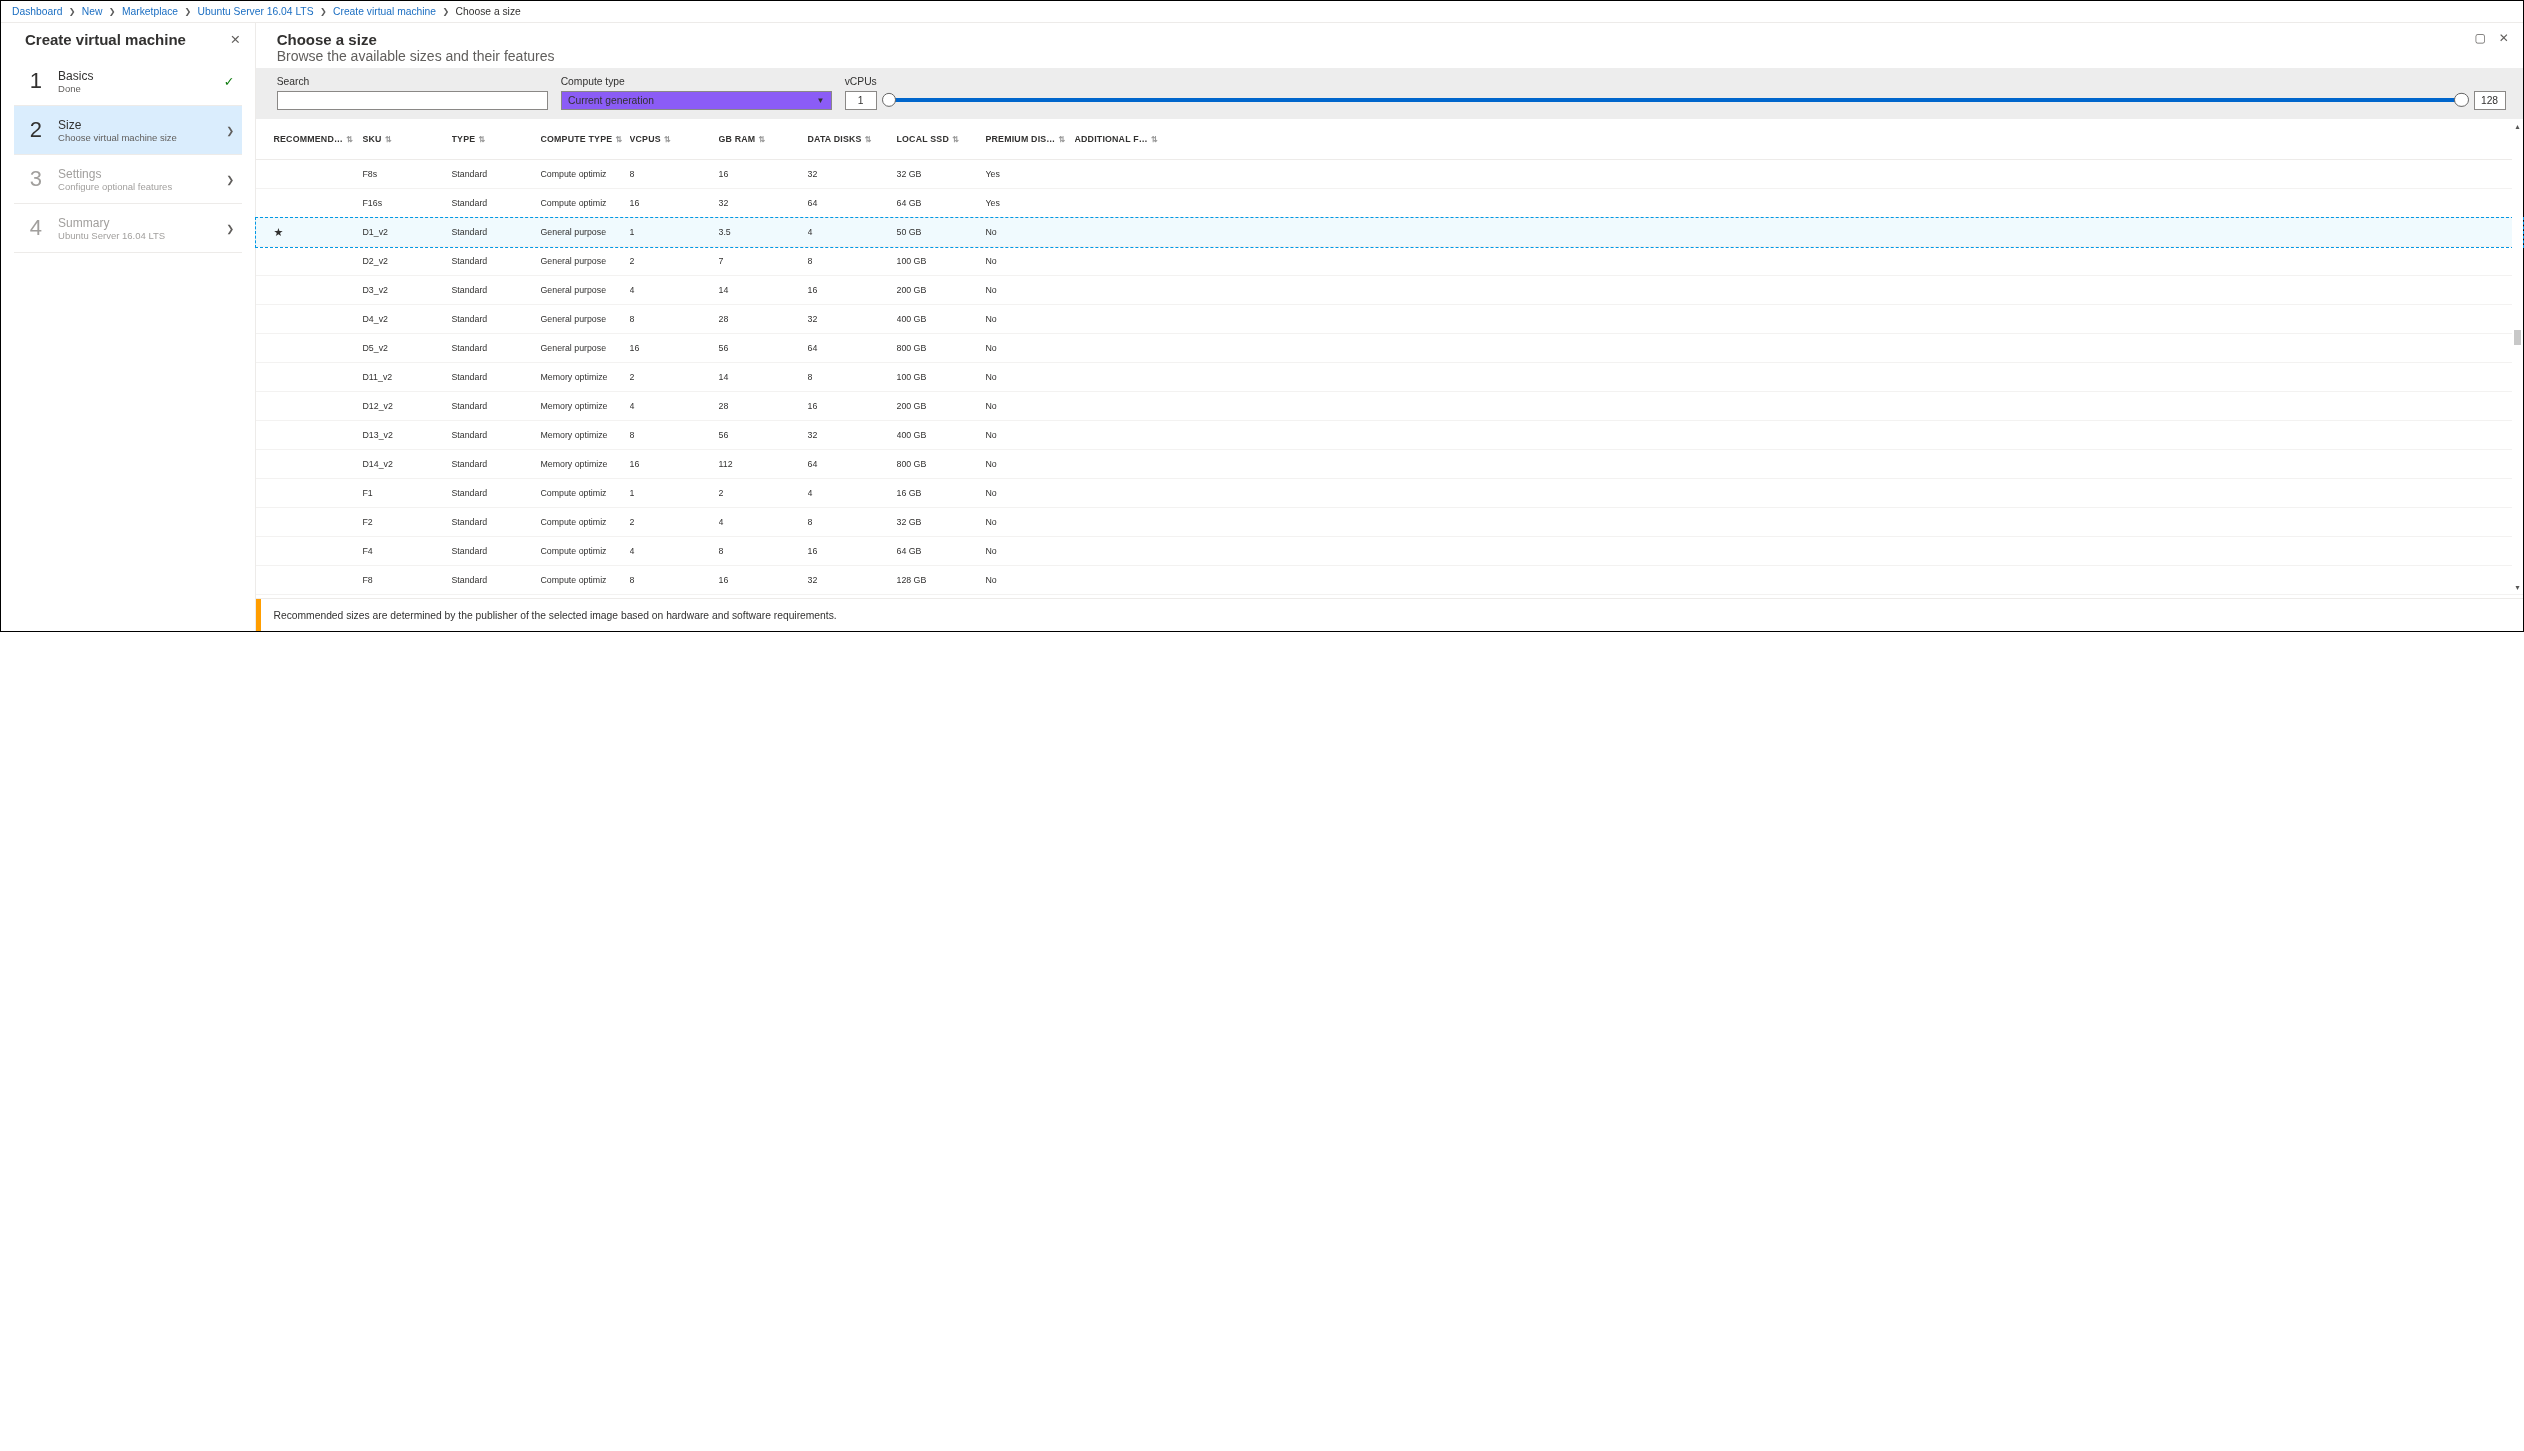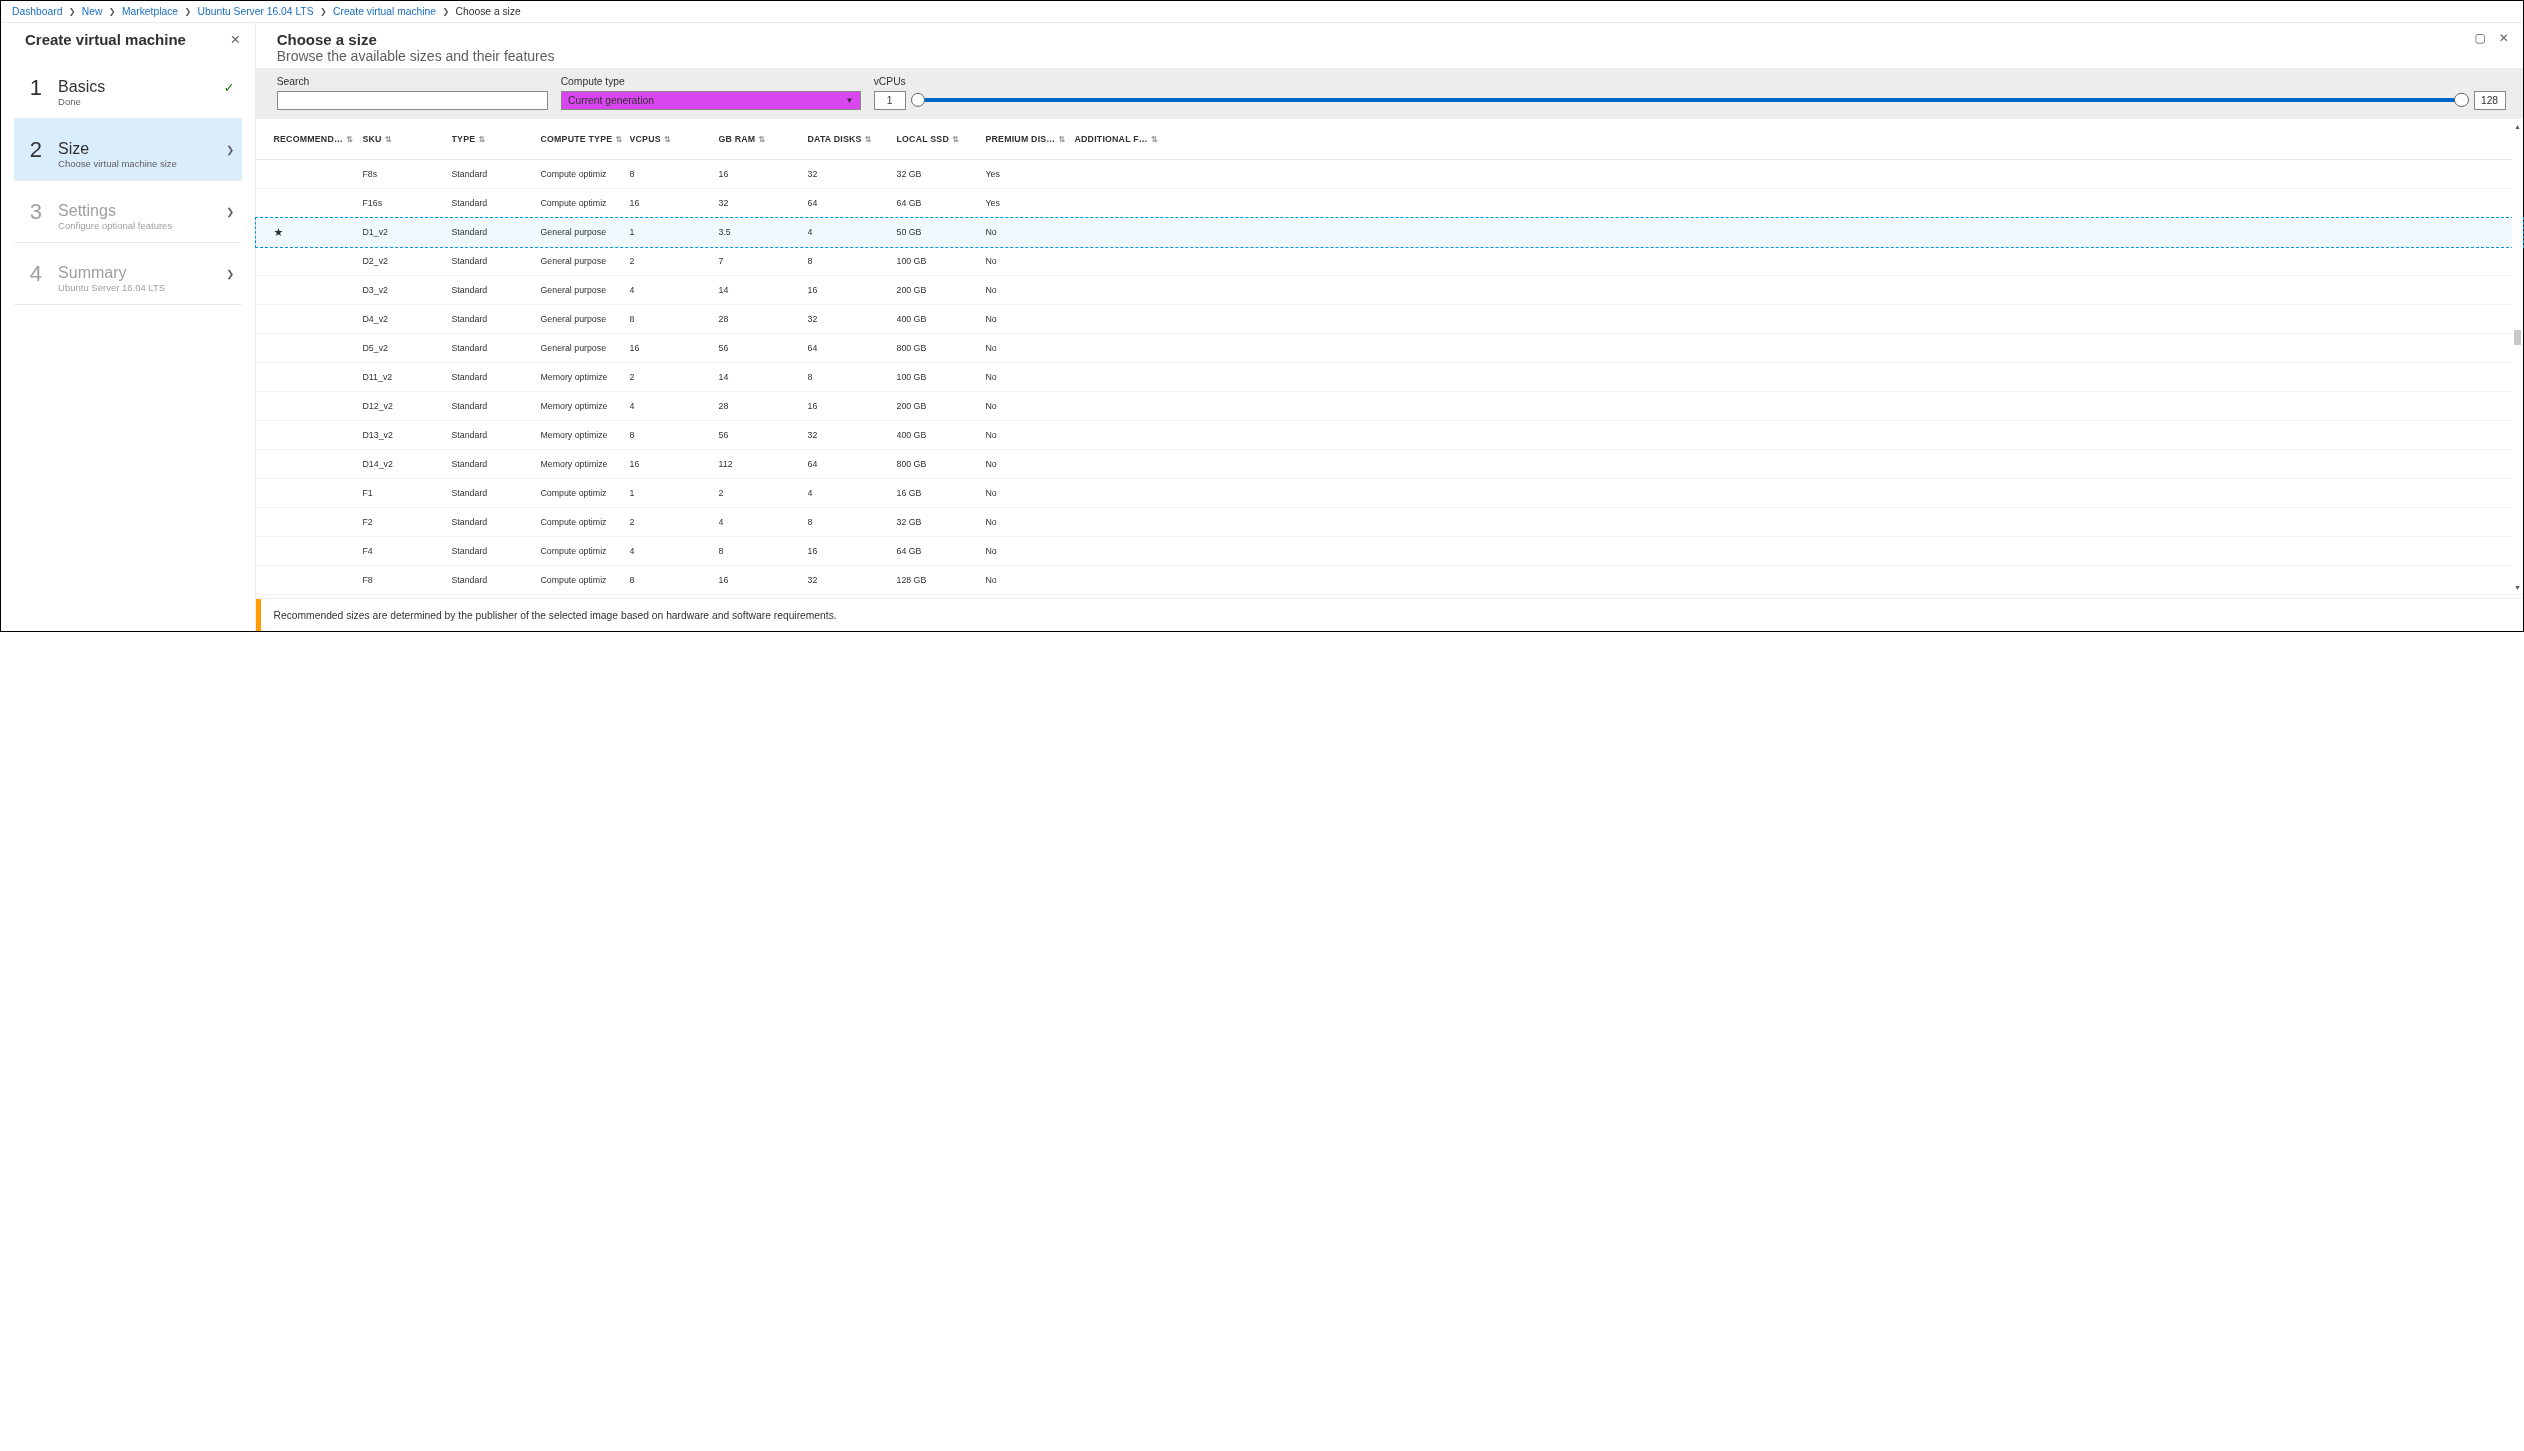--- a/index.html
+++ b/index.html
@@ -43,21 +43,21 @@
     border-bottom: 0.8px solid #edebe9;
     cursor: pointer;
   }
   .step-num {
     font-size: 22px;
     font-weight: 400;
     width: 22px;
     color: #323130;
   }
   .step-body { flex: 1; padding-left: 6.4px; }
-  .step-title { font-size: 16px; color: #323130; margin-top: 10px; }
+  .step-title { font-size: 12px; color: #323130; }
   .step-sub { font-size: 9.5px; color: #605e5c; }
   .step.disabled .step-num,
   .step.disabled .step-title,
   .step.disabled .step-sub { color: #a19f9d; }
   .step.active {
     background: #daedfd;
   }
   .step .chevron { color: #605e5c; font-size: 9.5px; }
   .step .check { color: #107c10; font-size: 12.7px; }
 
@@ -81,23 +81,23 @@
   }
   .filter-item { display: flex; flex-direction: column; gap: 3.2px; }
   .filter-label { font-size: 10.3px; color: #323130; }
   .search-input {
     width: 271px; height: 19px;
     border: 0.8px solid #8a8886;
     padding: 0 4.8px; font-size: 10.3px;
     background: #fff;
   }
   .select-wrap {
-    width: 300px; height: 19px;
+    width: 271px; height: 19px;
     border: 0.8px solid #8a8886;
-    background: #d946ef;
+    background: #8b5cf6;
     display: flex; align-items: center;
     padding: 0 6.4px;
     justify-content: space-between;
     font-size: 10.3px;
   }
   .select-wrap .caret { font-size: 8px; }
   .vcpu-block { flex: 1; display: flex; gap: 8px; align-items: flex-end; }
   .vcpu-col { display: flex; flex-direction:column; gap:3.2px; }
   .num-box {
     width: 32px; height: 19px;

